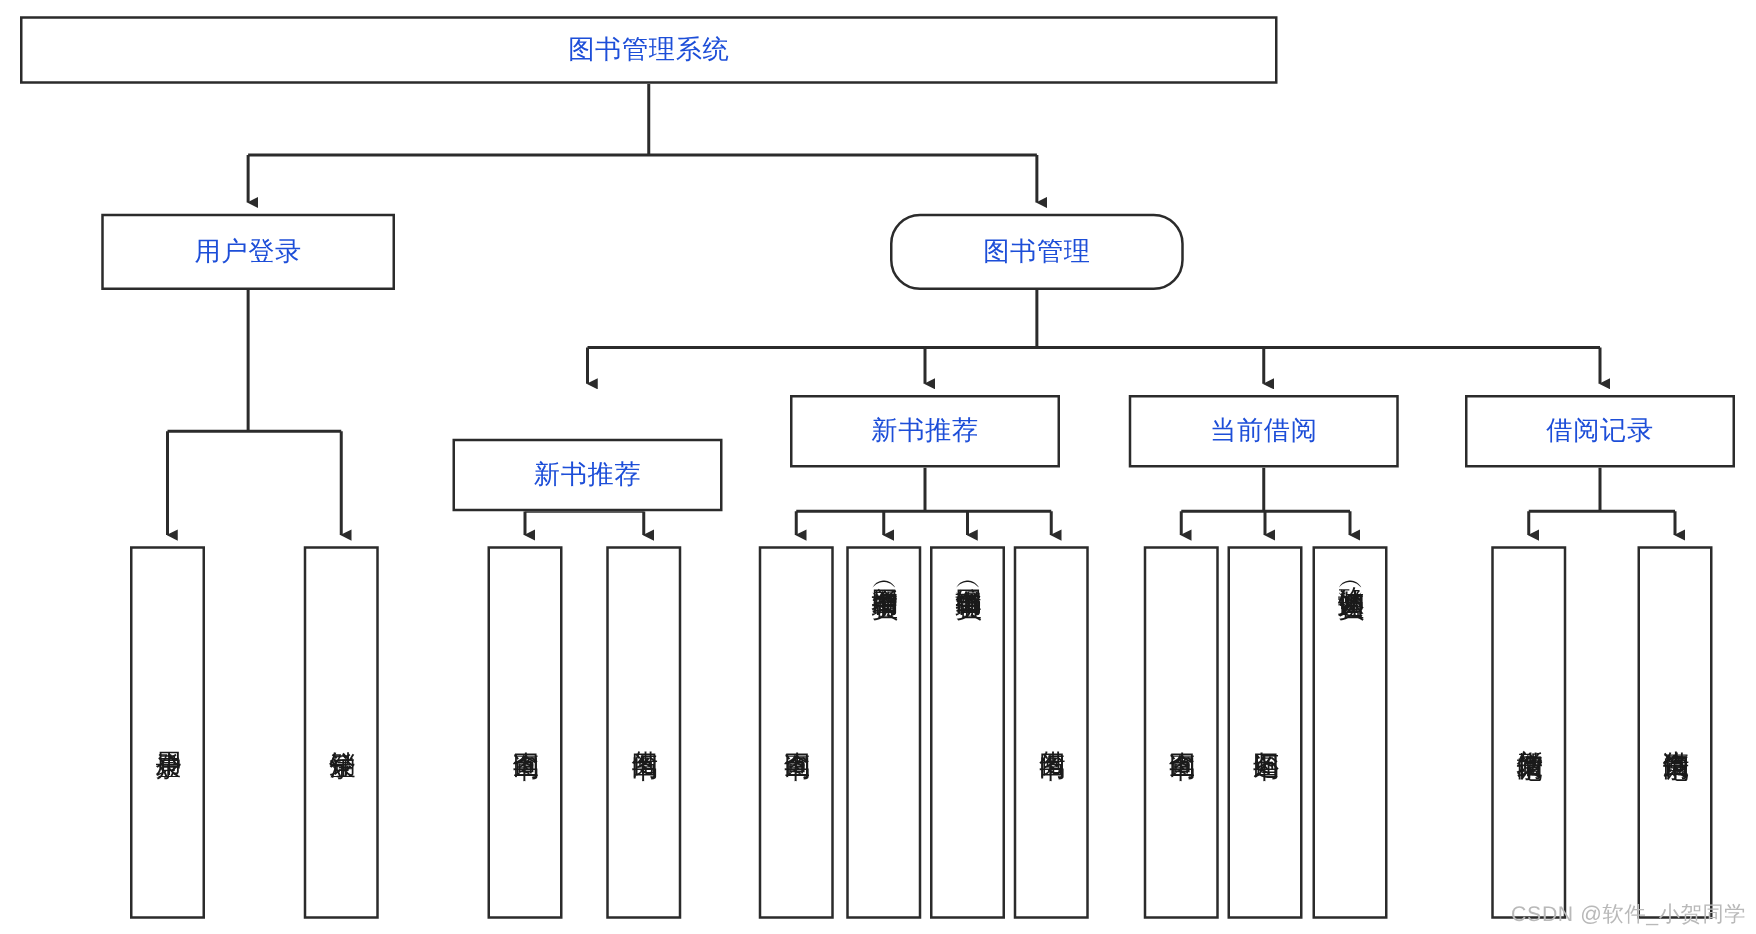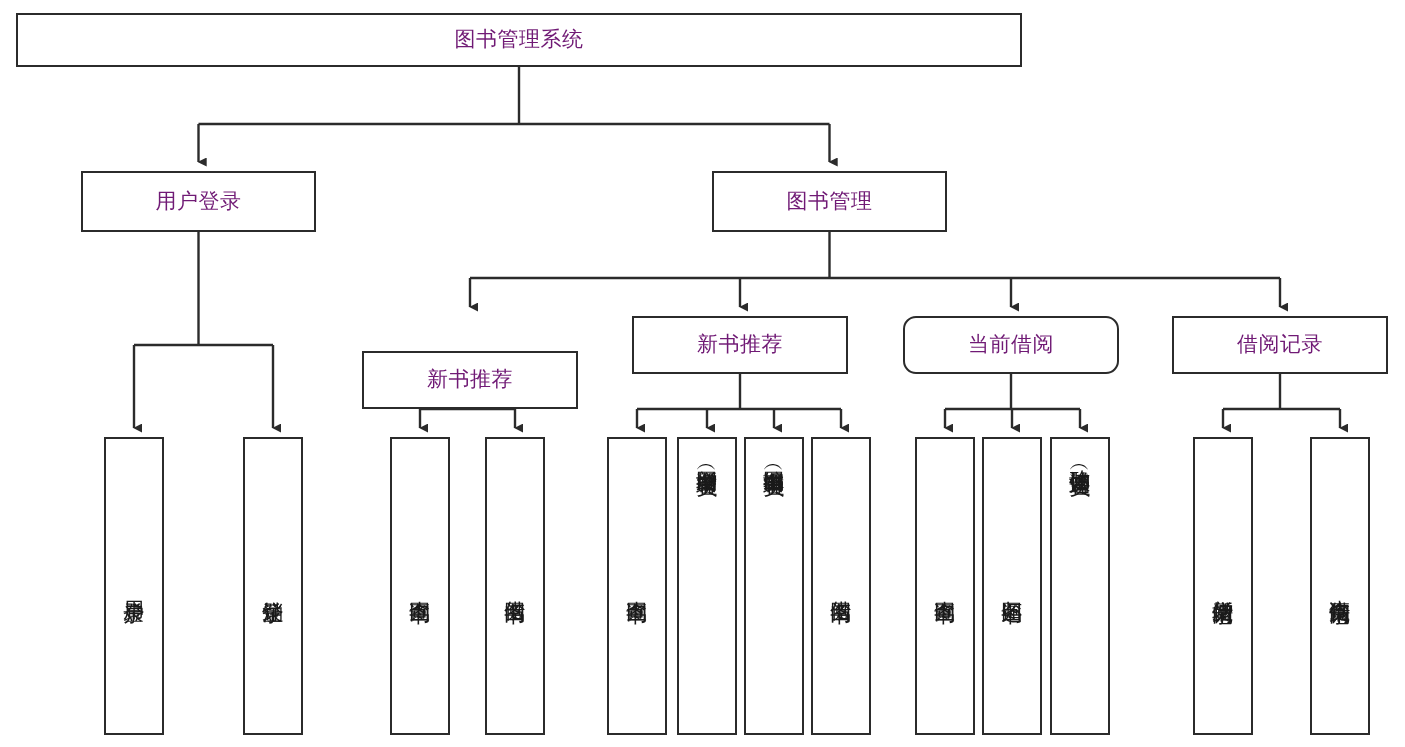--- a/index.html
+++ b/index.html
@@ -30,25 +30,24 @@
     background: #ffffff;
     border: 2px solid #2b2b2b;
     display: flex;
     align-items: center;
     justify-content: center;
     overflow: hidden;
   }
   .node-box.level-root { border-width: 2px; }
   .node-label-h {
     font-size: 21px;
-    color: #701a75;
+    color: #1d4ed8;
     line-height: 1.1;
     letter-spacing: 0.5px;
     white-space: nowrap;
-    font-family: Liberation Serif, serif;
   }
   .node-label-v {
     font-size: 21px;
     color: #1a1a1a;
     writing-mode: vertical-rl;
     text-orientation: upright;
     line-height: 1.32;
     letter-spacing: 1px;
     white-space: nowrap;
     display: block;
@@ -124,30 +123,30 @@
       </g>
   </svg>
 
   <div id="nodes-layer">
       <div class="node-box level-root" style="left: 16px; top: 13px; width: 1006px; height: 54px;">
         <span class="node-label-h">图书管理系统</span>
       </div>
       <div class="node-box level-2" style="left: 81px; top: 171px; width: 235px; height: 61px;">
         <span class="node-label-h">用户登录</span>
       </div>
-      <div class="node-box level-2" style="left: 712px; top: 171px; width: 235px; height: 61px;">
+      <div class="node-box level-2" style="left: 712px; top: 171px; width: 235px; height: 61px; border-radius: 24px;">
         <span class="node-label-h">图书管理</span>
       </div>
       <div class="node-box level-3" style="left: 362px; top: 316px; width: 216px; height: 58px; margin-top: 35px;">
         <span class="node-label-h">新书推荐</span>
       </div>
       <div class="node-box level-3" style="left: 632px; top: 316px; width: 216px; height: 58px;">
         <span class="node-label-h">新书推荐</span>
       </div>
-      <div class="node-box level-3" style="left: 903px; top: 316px; width: 216px; height: 58px; border-radius: 13px;">
+      <div class="node-box level-3" style="left: 903px; top: 316px; width: 216px; height: 58px;">
         <span class="node-label-h">当前借阅</span>
       </div>
       <div class="node-box level-3" style="left: 1172px; top: 316px; width: 216px; height: 58px;">
         <span class="node-label-h">借阅记录</span>
       </div>
       <div class="node-box level-leaf" style="left: 104px; top: 437px; width: 60px; height: 298px;">
         <div class="leaf-inner centered">
           <span class="node-label-v">用户登录</span>
         </div>
       </div>
@@ -206,13 +205,14 @@
           <span class="node-label-v">新增借阅记录</span>
         </div>
       </div>
       <div class="node-box level-leaf" style="left: 1310px; top: 437px; width: 60px; height: 298px;">
         <div class="leaf-inner centered">
           <span class="node-label-v">查询借阅记录</span>
         </div>
       </div>
     </div>
 
+  <div id="watermark">CSDN @软件_小贺同学</div>
 </div>
 
 </body></html>

